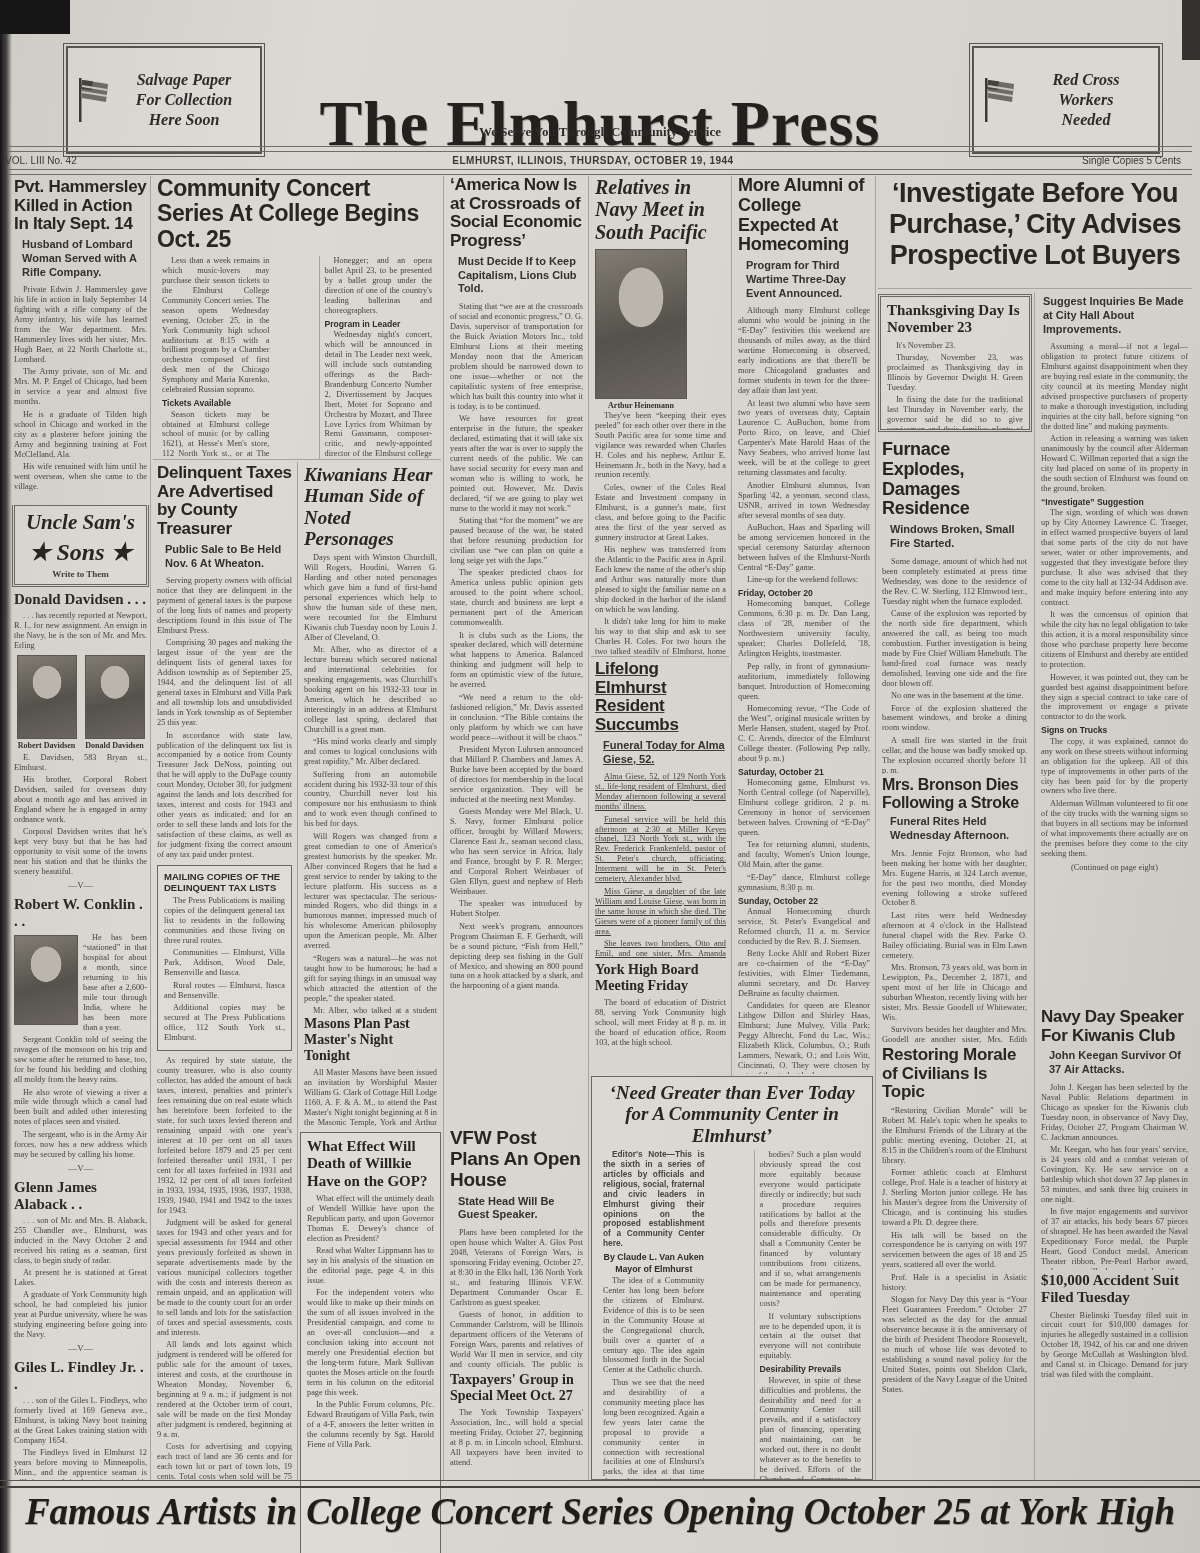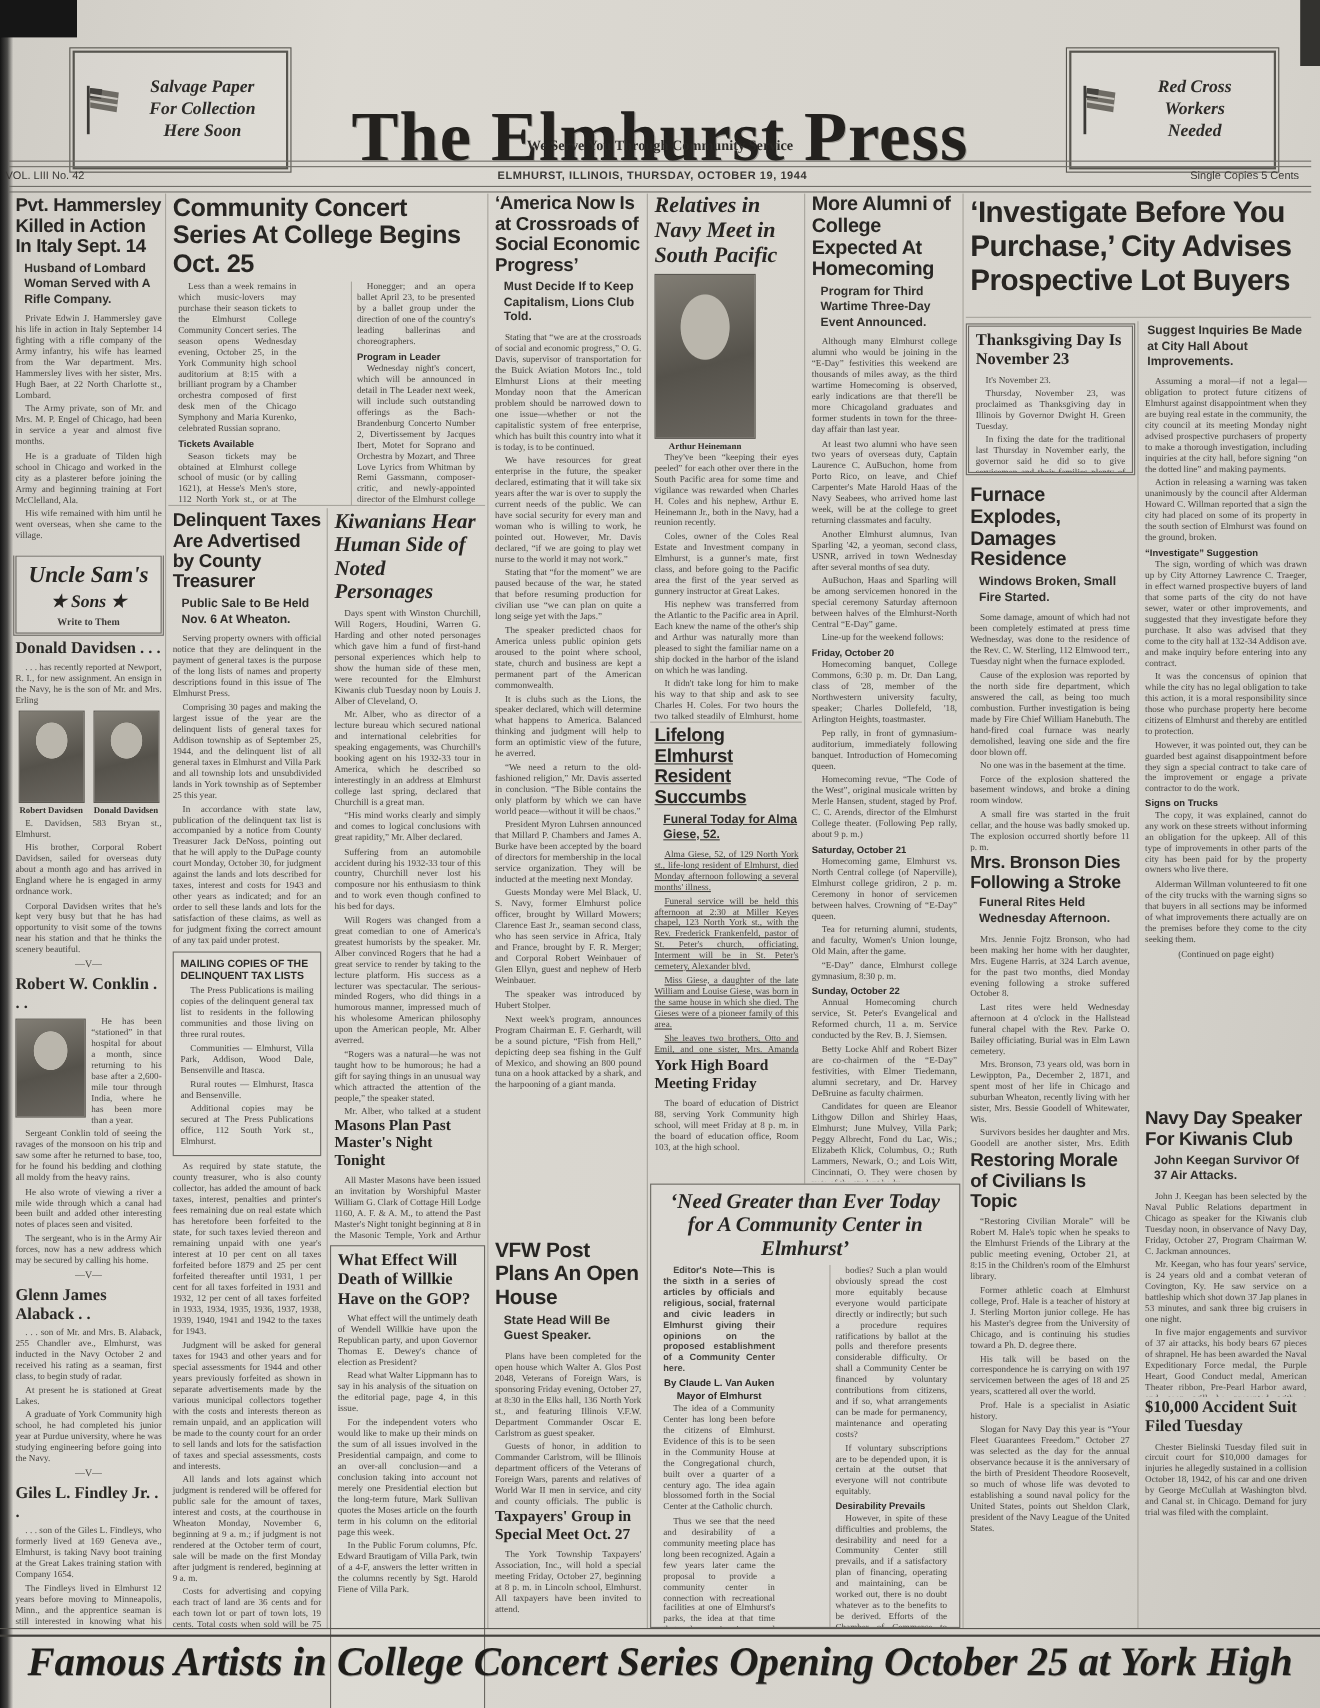--- a/index.html
+++ b/index.html
@@ -145,21 +145,21 @@
         <p>Private Edwin J. Hammersley gave his life in action in Italy September 14 fighting with a rifle company of the Army infantry, his wife has learned from the War department.  Mrs. Hammersley lives with her sister, Mrs. Hugh Baer, at 22 North Charlotte st., Lombard.</p>
         <p>The Army private, son of Mr. and Mrs. M. P. Engel of Chicago, had been in service a year and almost five months.</p>
         <p>He is a graduate of Tilden high school in Chicago and worked in the city as a plasterer before joining the Army and beginning training at Fort McClelland, Ala.</p>
         <p>His wife remained with him until he went overseas, when she came to the village.</p>
       </div>
   </section>
 
   <section class="blk" style="left:10px;top:505px;width:141px;height:975px;">
     <div class="boxed2" style="text-align:center;">
       <div class="hsi" style="font-size:21px;">Uncle Sam's</div>
-      <div class="hsi" style="font-size:16px;">
+      <div class="hsi" style="font-size:24px;">
         <span>★ </span><span>Sons</span><span> ★</span>
       </div>
       <div style="font-weight:bold;font-size:9px;">Write to Them</div>
     </div>
     <h3 class="storyname">Donald Davidsen . . .</h3>
     <div class="body">
         <p>. . . has recently reported at Newport, R. I., for new assignment.  An ensign in the Navy, he is the son of Mr. and Mrs. Erling</p>
       </div>
     <div class="photo-row">
       <figure>
@@ -420,21 +420,21 @@
     <div class="body">
         <p class="ih">Sunday, October 22</p>
       </div>
     <div class="body">
         <p>Annual Homecoming church service, St. Peter's Evangelical and Reformed church, 11 a. m.  Service conducted by the Rev. B. J. Siemsen.</p>
         <p>Betty Locke Ahlf and Robert Bizer are co-chairmen of the “E-Day” festivities, with Elmer Tiedemann, alumni secretary, and Dr. Harvey DeBruine as faculty chairmen.</p>
         <p>Candidates for queen are Eleanor Lithgow Dillon and Shirley Haas, Elmhurst; June Mulvey, Villa Park; Peggy Albrecht, Fond du Lac, Wis.; Elizabeth Klick, Columbus, O.; Ruth Lammers, Newark, O.; and Lois Witt, Cincinnati, O.  They were chosen by vote of the student body.</p>
       </div>
   </section>
 
-  <section class="blk" style="left:878px;top:178px;width:314px;height:108px;">
+  <section class="blk" style="left:878px;top:178px;width:314px;height:108px;text-align:center;">
     <h2 class="hs hs27">‘Investigate Before You Purchase,’ City Advises Prospective Lot Buyers</h2>
   </section>
 
   <section class="blk boxed2" style="left:880px;top:296px;width:150px;height:134px;">
     <h2 class="hser hser15">Thanksgiving Day Is November 23</h2>
     <div class="body">
         <p>It's November 23.</p>
         <p>Thursday, November 23, was proclaimed as Thanksgiving day in Illinois by Governor Dwight H. Green Tuesday.</p>
         <p>In fixing the date for the traditional last Thursday in November early, the governor said he did so to give servicemen and their families plenty of time to make holiday arrangements.</p>
       </div>

